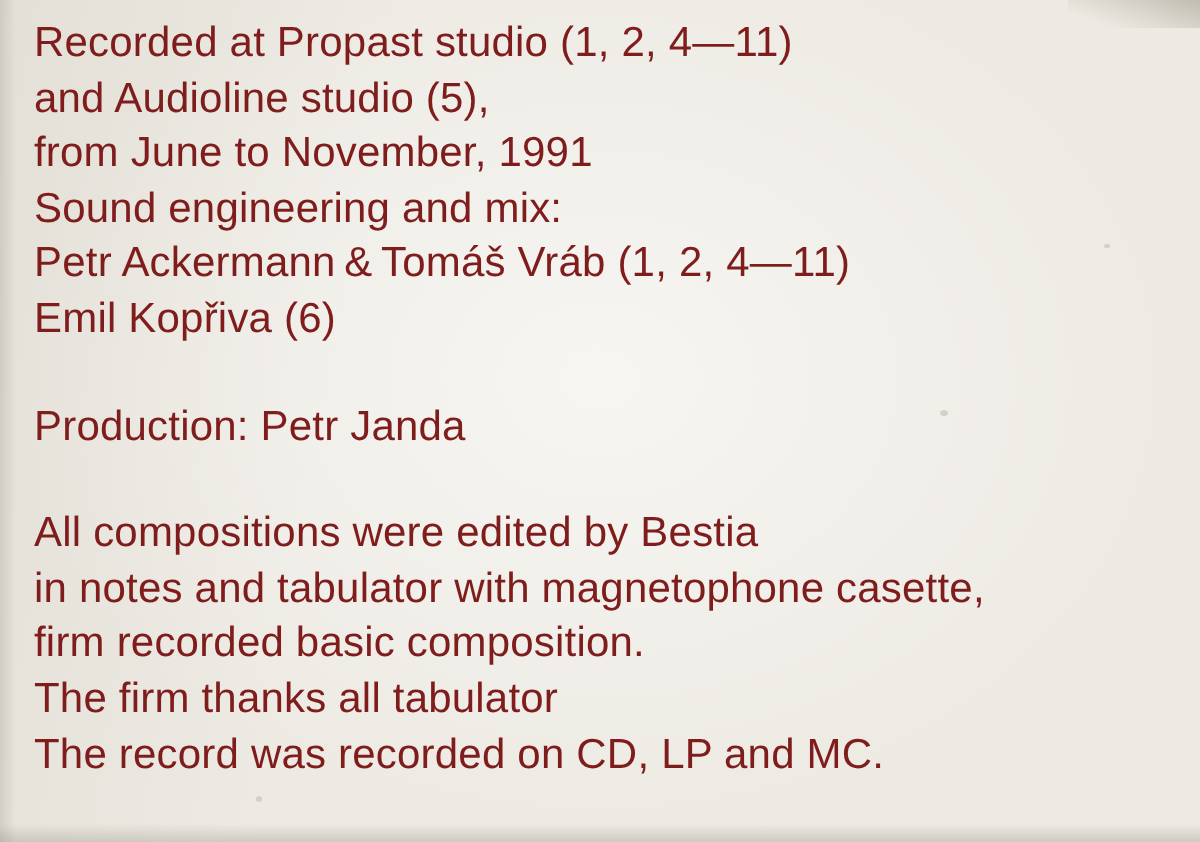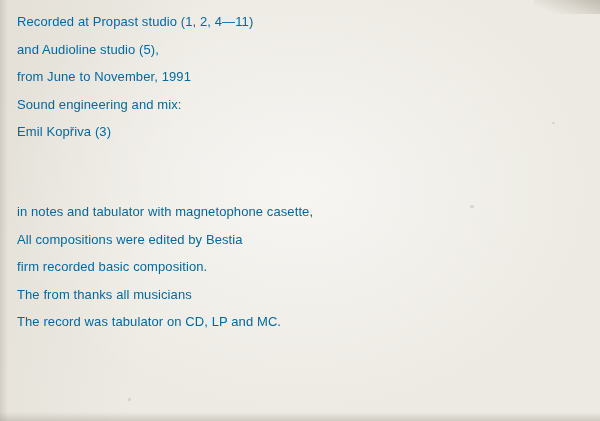--- a/index.html
+++ b/index.html
@@ -60,22 +60,22 @@
     background: #c9c4ba;
     border-radius: 50%;
     opacity: 0.7;
   }
   #content {
     position: relative;
     padding: 8px 0 0 17px;
     z-index: 2;
   }
   .line {
-    color: #0369a1;
-    font-size: 13px;
+    color: #7f1d1d;
+    font-size: 21px;
     line-height: 27.6px;
     letter-spacing: 0.1px;
     white-space: pre;
   }
   .block {
     margin: 0;
   }
   .gap-small { height: 26px; }
   .gap-mid { height: 26px; }
 </style>
@@ -91,30 +91,34 @@
   <div class="speck" style="left:128px; top:398px; width:3px; height:3px;"></div>
   <div class="speck" style="left:552px; top:122px; width:3px; height:2px;"></div>
 
   <div id="content">
 
     <div class="block">
       <div class="line">Recorded at Propast studio (1, 2, 4—11)</div>
       <div class="line">and Audioline studio (5),</div>
       <div class="line">from June to November, 1991</div>
       <div class="line">Sound engineering and mix:</div>
-      <div class="line">Emil Kopřiva (3)</div>
+      <div class="line">Petr Ackermann &amp; Tomáš Vráb (1, 2, 4—11)</div>
+      <div class="line">Emil Kopřiva (6)</div>
     </div>
 
     <div class="gap-small"></div>
 
+    <div class="block">
+      <div class="line">Production: Petr Janda</div>
+    </div>
 
     <div class="gap-mid"></div>
 
     <div class="block">
+      <div class="line">All compositions were edited by Bestia</div>
       <div class="line">in notes and tabulator with magnetophone casette,</div>
-      <div class="line">All compositions were edited by Bestia</div>
       <div class="line">firm recorded basic composition.</div>
-      <div class="line">The from thanks all musicians</div>
-      <div class="line">The record was tabulator on CD, LP and MC.</div>
+      <div class="line">The firm thanks all tabulator</div>
+      <div class="line">The record was recorded on CD, LP and MC.</div>
     </div>
 
   </div>
 </div>
 
 </body></html>

